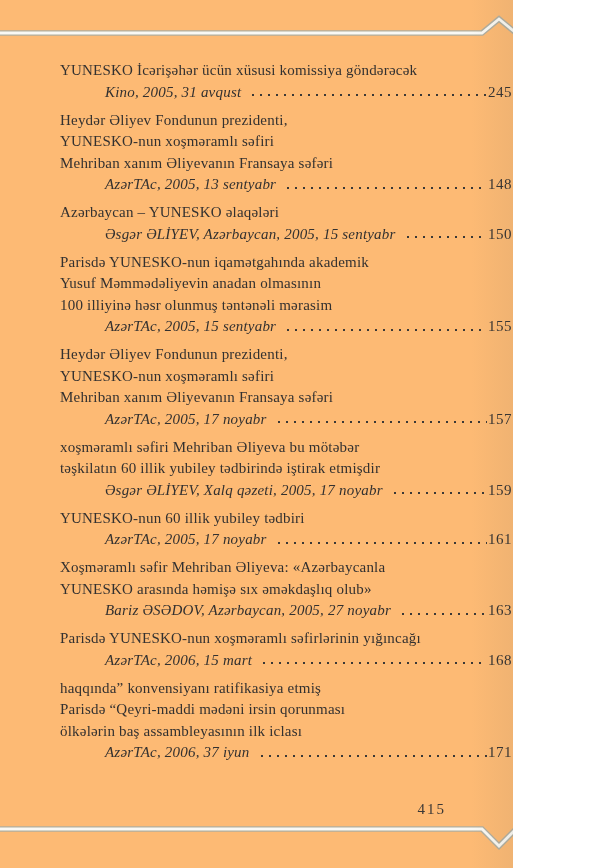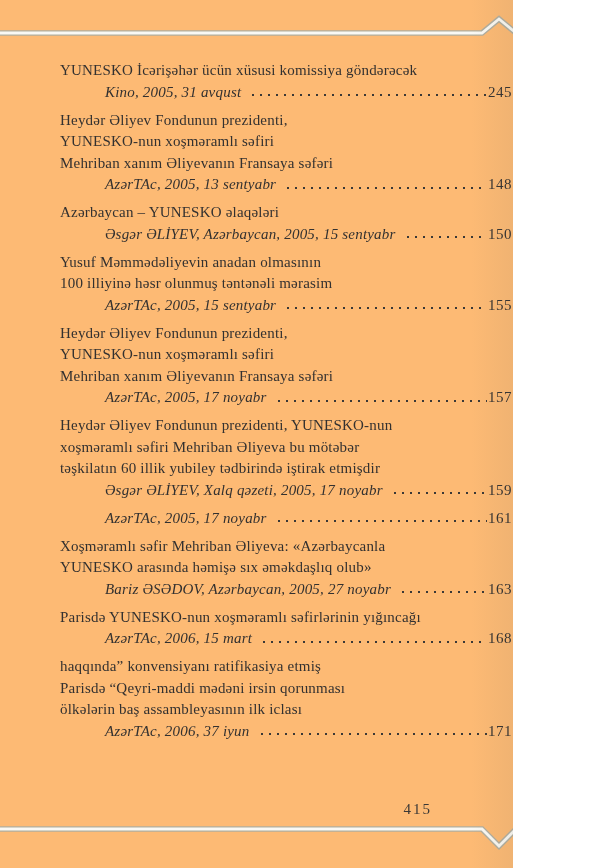--- a/index.html
+++ b/index.html
@@ -60,21 +60,21 @@
     background-position: left bottom 4px;
   }
   .pg {
     font-style: normal;
     white-space: nowrap;
     letter-spacing: 0.5px;
   }
   .folio {
     position: absolute;
     top: 801px;
-    right: 81px;
+    right: 67px;
     font-size: 15px;
     letter-spacing: 2px;
     color: #3a3836;
   }
 </style>
 </head>
 <body>
 
 <div class="page">
 
@@ -114,20 +114,21 @@
         </div>
     <div class="byline">
       <span class="src">Əsgər ƏLİYEV, Azərbaycan, 2005, 15 sentyabr</span>
       <span class="leader"></span>
       <span class="pg">150</span>
     </div>
   </div>
 
   <div class="entry">
     <div class="titles">
+          <div class="tline">Parisdə YUNESKO-nun iqamətgahında akademik</div>
           <div class="tline">Yusuf Məmmədəliyevin anadan olmasının</div>
           <div class="tline">100 illiyinə həsr olunmuş təntənəli mərasim</div>
         </div>
     <div class="byline">
       <span class="src">AzərTAc, 2005, 15 sentyabr</span>
       <span class="leader"></span>
       <span class="pg">155</span>
     </div>
   </div>
 
@@ -139,32 +140,34 @@
         </div>
     <div class="byline">
       <span class="src">AzərTAc, 2005, 17 noyabr</span>
       <span class="leader"></span>
       <span class="pg">157</span>
     </div>
   </div>
 
   <div class="entry">
     <div class="titles">
-          <div class="tline">Heydər Əliyev Fondunun prezidenti, YUNESKO-nun</div>
           <div class="tline">xoşməramlı səfiri Mehriban Əliyeva bu mötəbər</div>
           <div class="tline">təşkilatın 60 illik yubiley tədbirində iştirak etmişdir</div>
         </div>
     <div class="byline">
       <span class="src">Əsgər ƏLİYEV, Xalq qəzeti, 2005, 17 noyabr</span>
       <span class="leader"></span>
       <span class="pg">159</span>
     </div>
   </div>
 
   <div class="entry">
+    <div class="titles">
+          <div class="tline">YUNESKO-nun 60 illik yubiley tədbiri</div>
+        </div>
     <div class="byline">
       <span class="src">AzərTAc, 2005, 17 noyabr</span>
       <span class="leader"></span>
       <span class="pg">161</span>
     </div>
   </div>
 
   <div class="entry">
     <div class="titles">
           <div class="tline">Xoşməramlı səfir Mehriban Əliyeva: «Azərbaycanla</div>

